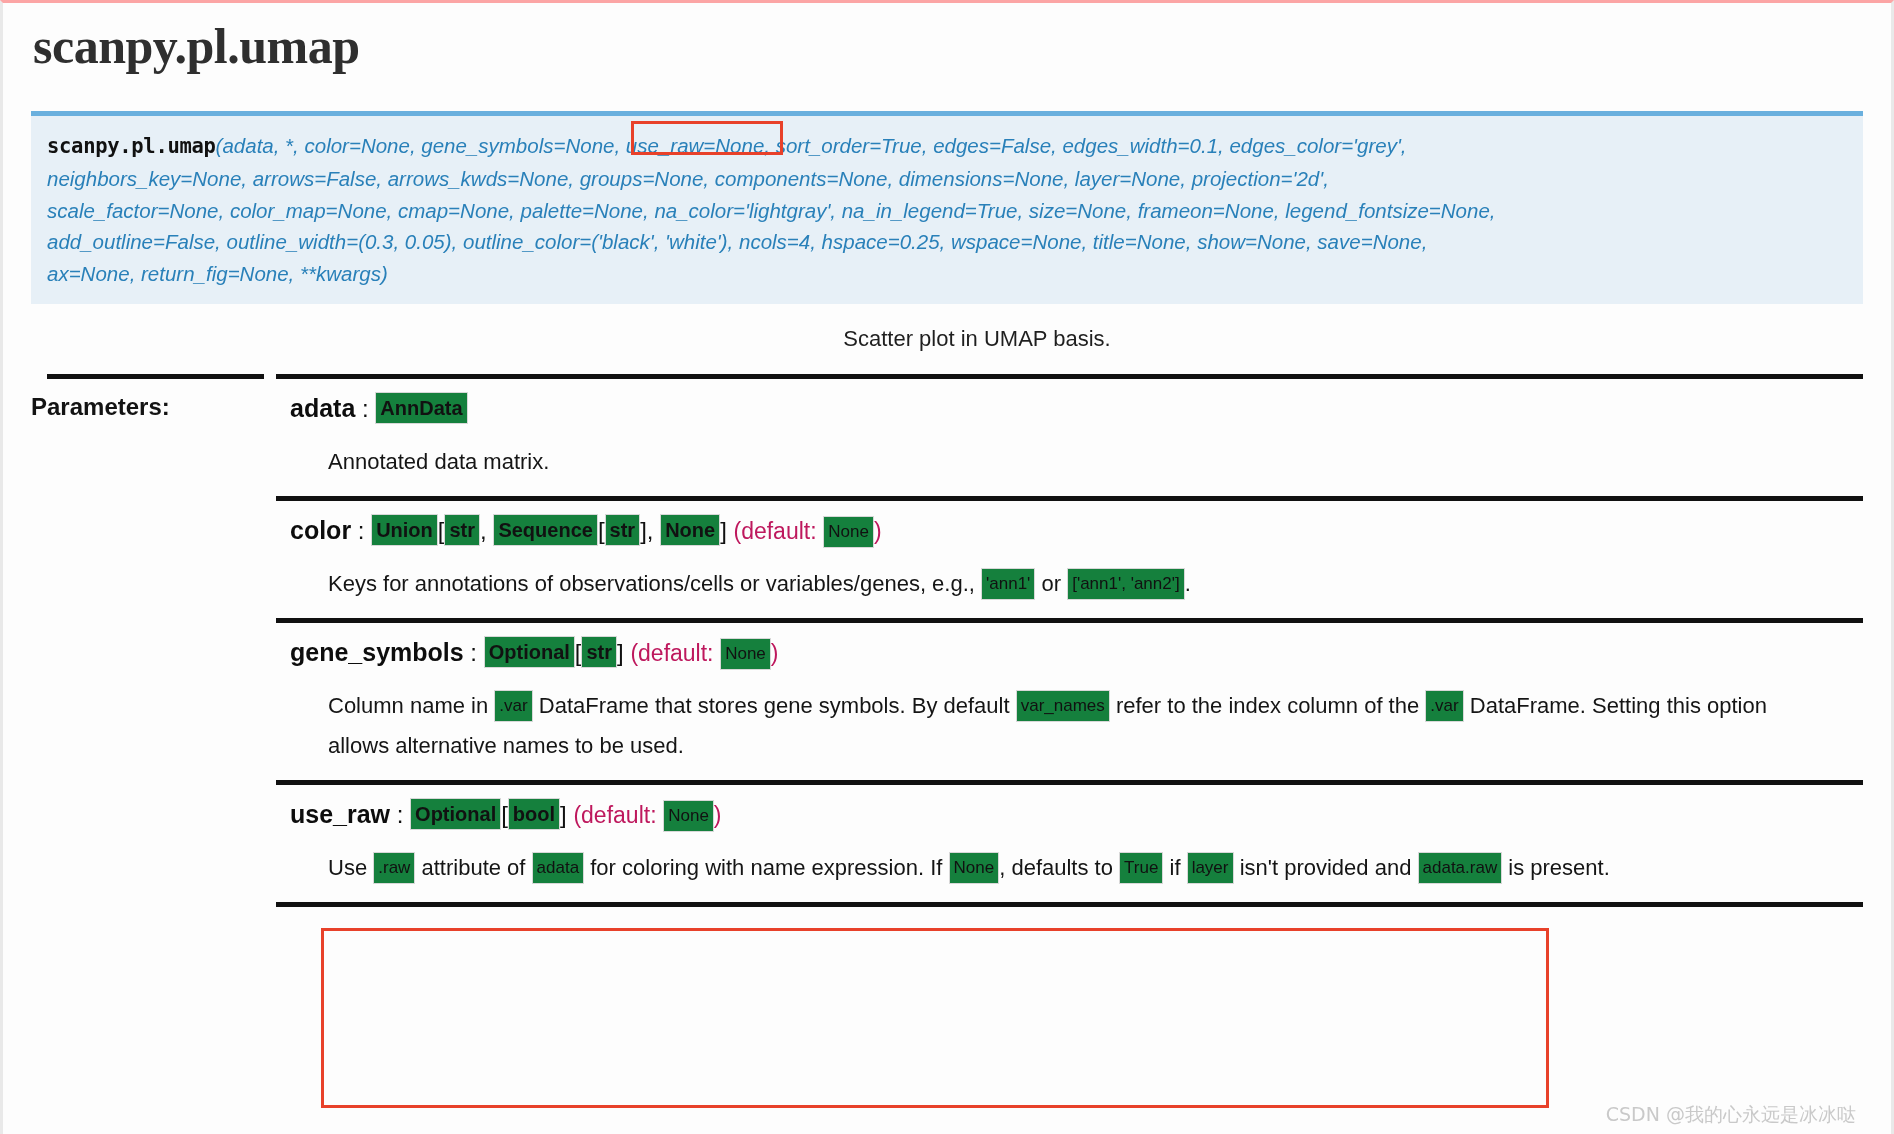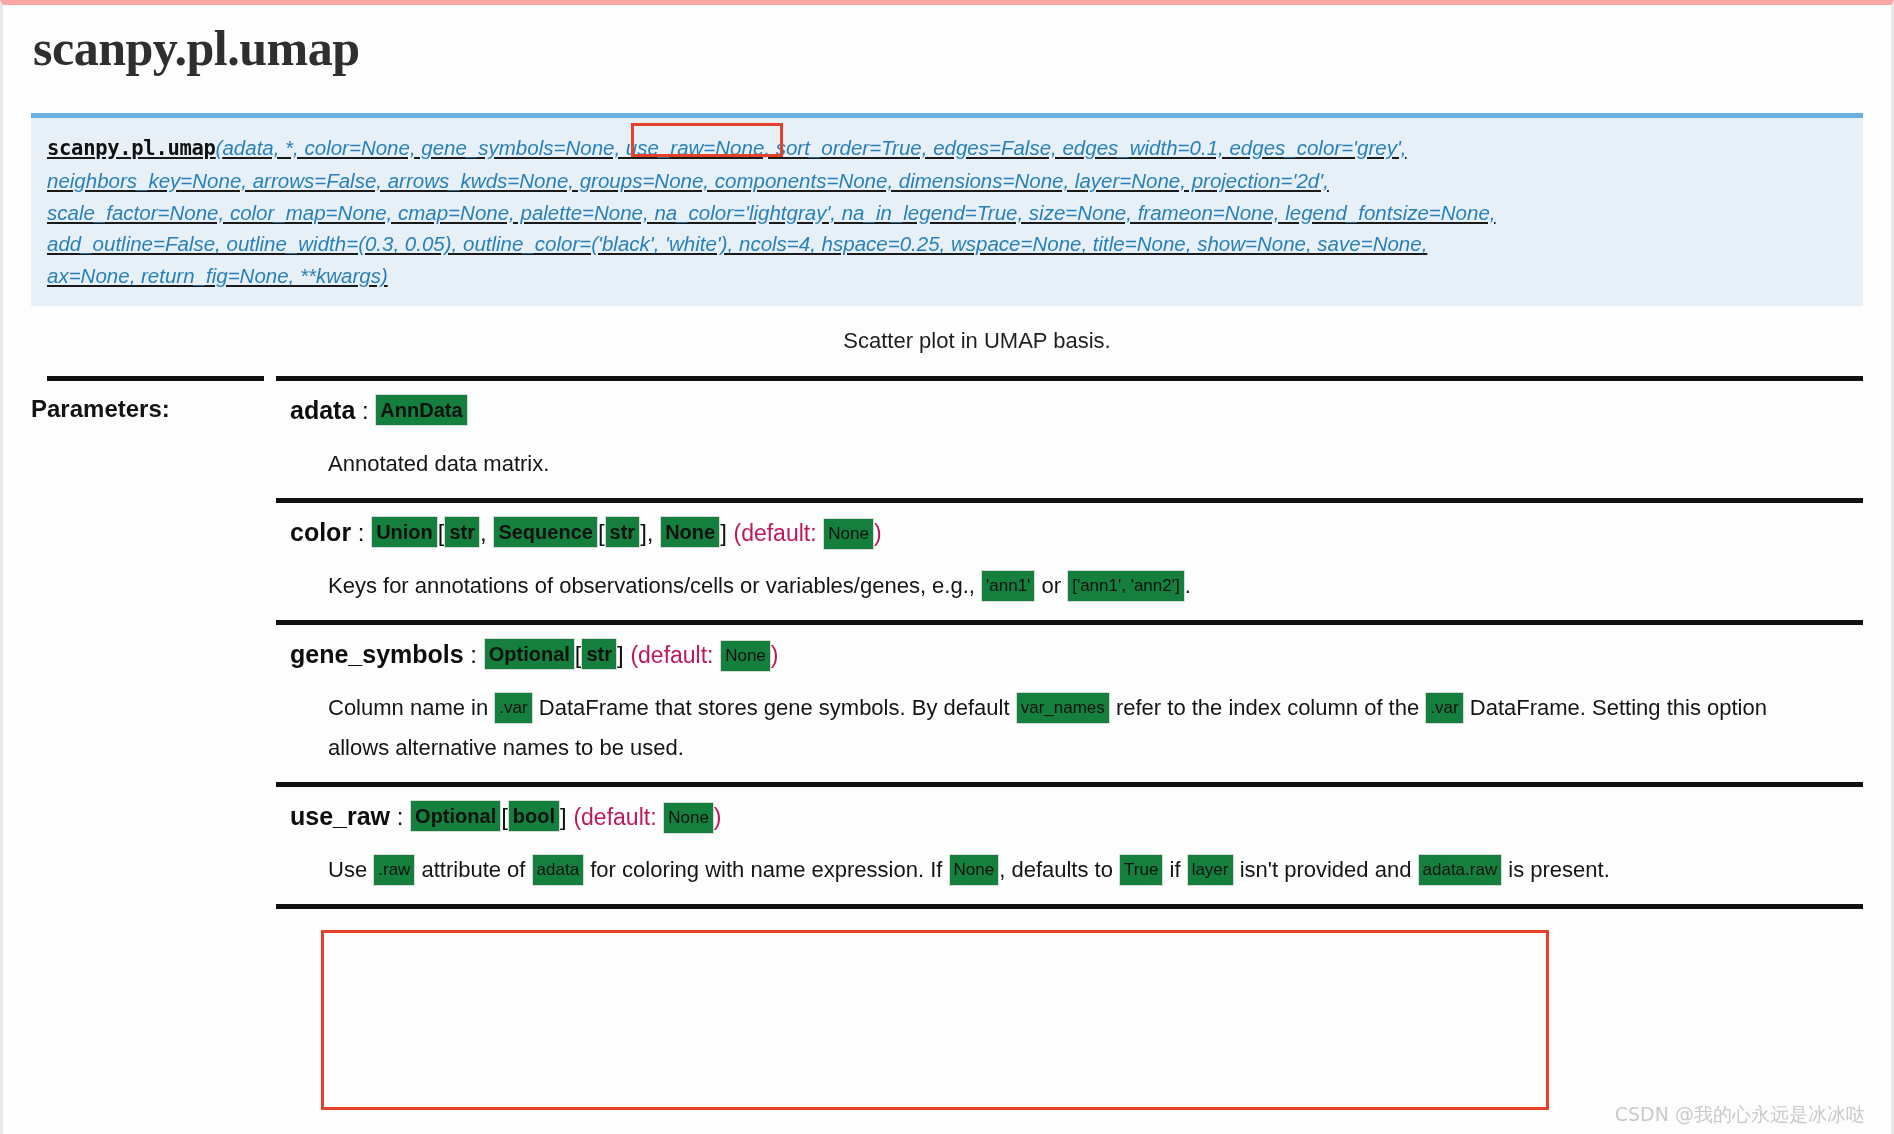--- a/index.html
+++ b/index.html
@@ -14,41 +14,40 @@
     font-family: "Liberation Sans", sans-serif;
     color: #1a1a1a;
   }
   .page {
     position: relative;
     width: 1894px;
     height: 1134px;
     background: #fdfdfd;
     border-left: 3px solid #e9e9e9;
     border-right: 3px solid #e9e9e9;
-    border-top: 5px solid #fca5a5;
+    border-top: 3px solid #fca5a5;
     box-sizing: border-box;
     overflow: hidden;
   }
   .page-title {
     font-family: "Liberation Serif", serif;
     font-size: 50px;
     font-weight: bold;
     color: #2f2f2f;
     margin: 14px 0 0 30px;
     letter-spacing: -0.5px;
   }
 
   
   .sig-wrap {
     margin: 36px 28px 0 28px;
     background: #e7f0f7;
     border-top: 5px solid #6ab0de;
     padding: 14px 14px 14px 16px;
     position: relative;
-    text-decoration: underline;
   }
   .sig-line {
     font-size: 20.5px;
     line-height: 31.8px;
     color: #2980b9;
     font-style: italic;
     white-space: nowrap;
     font-family: "Liberation Sans", sans-serif;
   }
   .sig-name {
@@ -155,21 +154,21 @@
     box-sizing: border-box;
     left: 318px;
     top: 925px;
     width: 1228px;
     height: 180px;
     pointer-events: none;
   }
 
   .watermark {
     position: absolute;
-    right: 26px;
+    right: 35px;
     bottom: 6px;
     font-size: 19px;
     color: #c9c9c9;
     white-space: nowrap;
     font-family: "DejaVu Sans", sans-serif;
   }
 </style>
 </head>
 <body>
 

